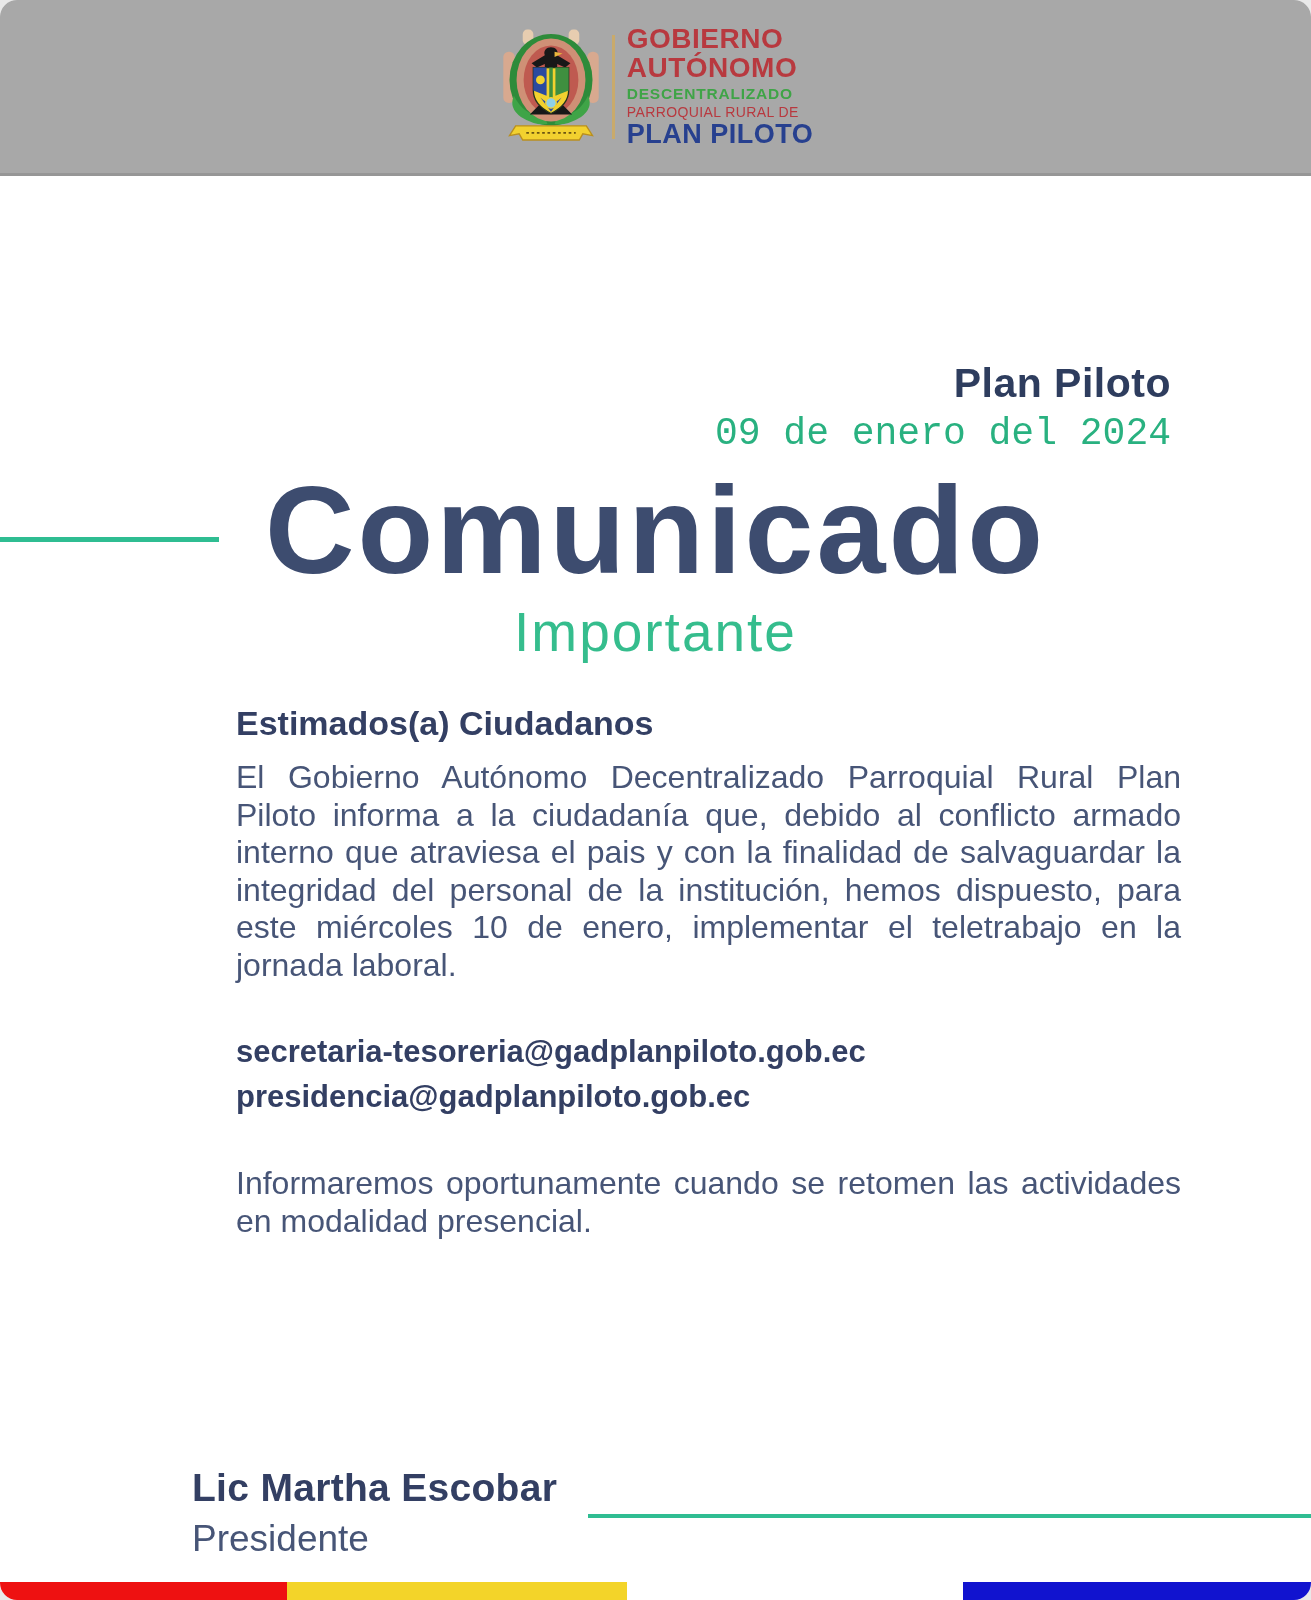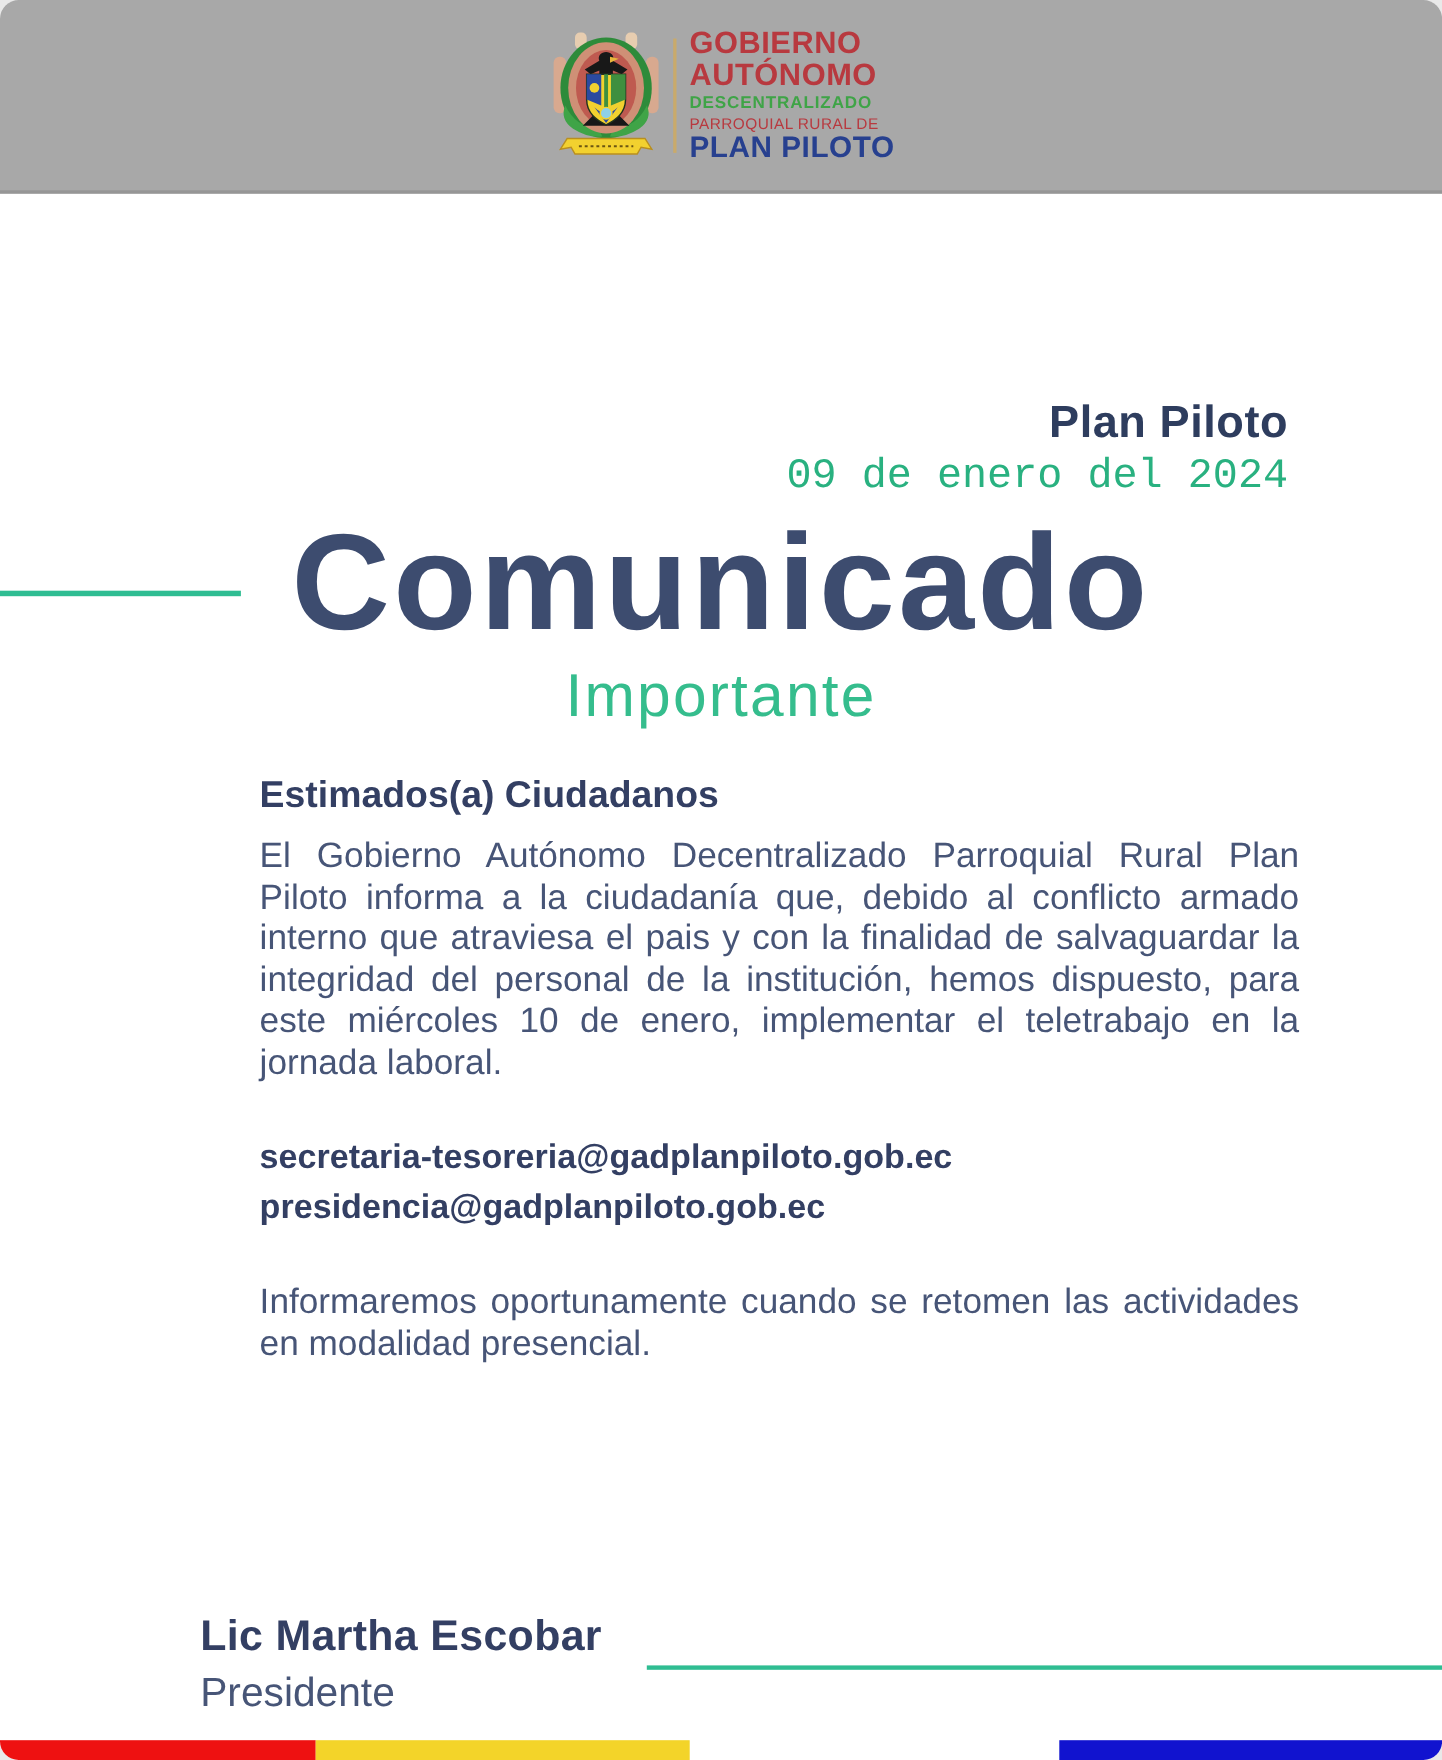--- a/index.html
+++ b/index.html
@@ -34,21 +34,21 @@
   
   .content{position:absolute;top:704px;left:196px;width:945px;color:var(--body-navy);margin-left:40px;}
   .salutation{font-size:34px;font-weight:800;color:#333f63;margin:0 0 16px 0;}
   .content p{font-size:32px;line-height:37.5px;text-align:justify;margin:0;}
   .p1{margin-bottom:45px !important;}
   .p2{margin-bottom:42px !important;}
   .emails{margin:0 0 46px 0;}
   .email{font-size:31px;font-weight:800;color:#333f63;line-height:45px;}
 
   
-  .sig{position:absolute;top:1466px;left:182px;}
+  .sig{position:absolute;top:1466px;left:192px;}
   .sig-name{font-size:39px;font-weight:800;color:#333f63;letter-spacing:.3px;}
   .sig-title{font-size:37px;font-weight:400;color:var(--body-navy);margin-top:8px;}
   .sig-line{position:absolute;top:1514px;left:588px;width:723px;height:4px;background:var(--teal);}
 
   
   .stripe{position:absolute;bottom:0;height:18px;}
   .stripe-red{left:0;width:287px;background:var(--stripe-red);}
   .stripe-yellow{left:287px;width:340px;background:var(--stripe-yellow);}
   .stripe-blue{left:963px;width:348px;background:var(--stripe-blue);}
 </style>

